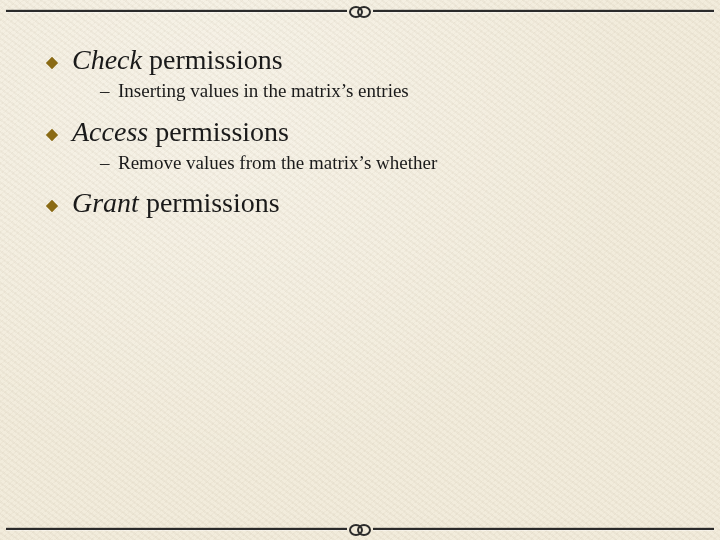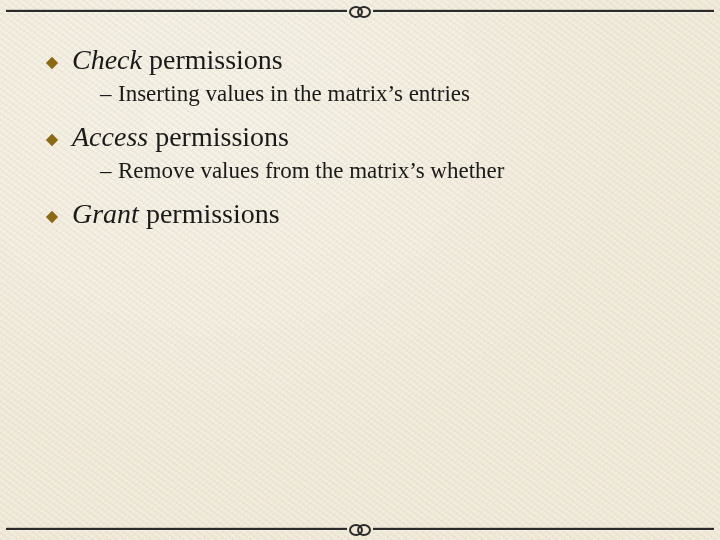--- a/index.html
+++ b/index.html
@@ -97,21 +97,21 @@
   }
   .bullet .d.a { left: 4px; top: -1px; background: #caa23b; }
   .bullet .d.b { left: -1px; top: 4px; background: #9e7818; }
   .bullet .d.c { left: 9px; top: 4px; background: #d4b354; }
   .bullet .d.d { left: 4px; top: 9px; background: #8a6a14; }
   .op-italic { font-style: italic; }
   ul.sub {
     list-style: none;
     margin: 2px 0 6px 0;
     padding: 0 0 0 28px;
-    font-size: 23px;
+    font-size: 19px;
     line-height: 1.3;
   }
   ul.sub > li {
     position: relative;
     padding-left: 18px;
   }
   ul.sub > li::before {
     content: "–";
     position: absolute;
     left: 0;

